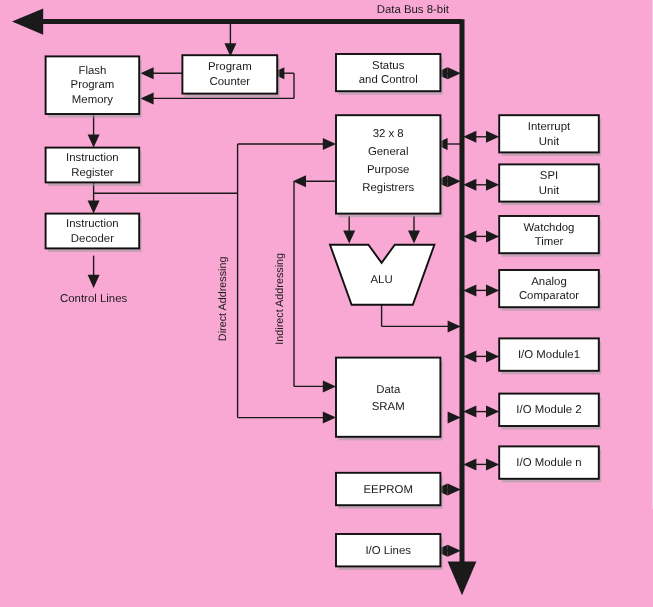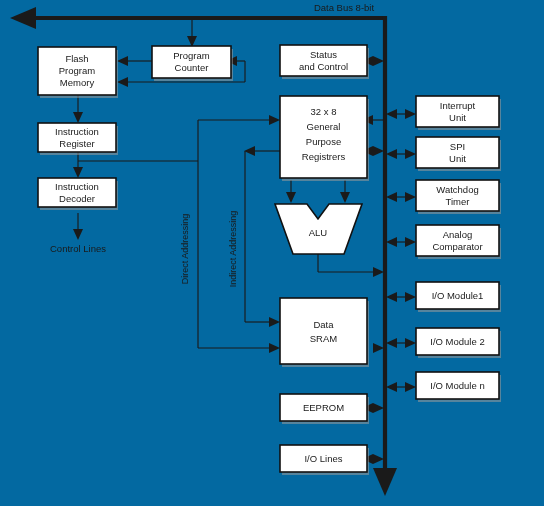--- a/index.html
+++ b/index.html
@@ -11,21 +11,21 @@
   body {
     width: 544px;
     height: 506px;
     font-family: "Liberation Sans", sans-serif;
     overflow: hidden;
   }
   #diagram-root {
     position: relative;
     width: 544px;
     height: 506px;
-    background: #0369a1;
+    background: #f9a8d4;
   }
   svg#avr-diagram {
     display: block;
     width: 544px;
     height: 506px;
   }
   .blk-rect {
     fill: #ffffff;
     stroke: #111111;
     stroke-width: 1.6;

